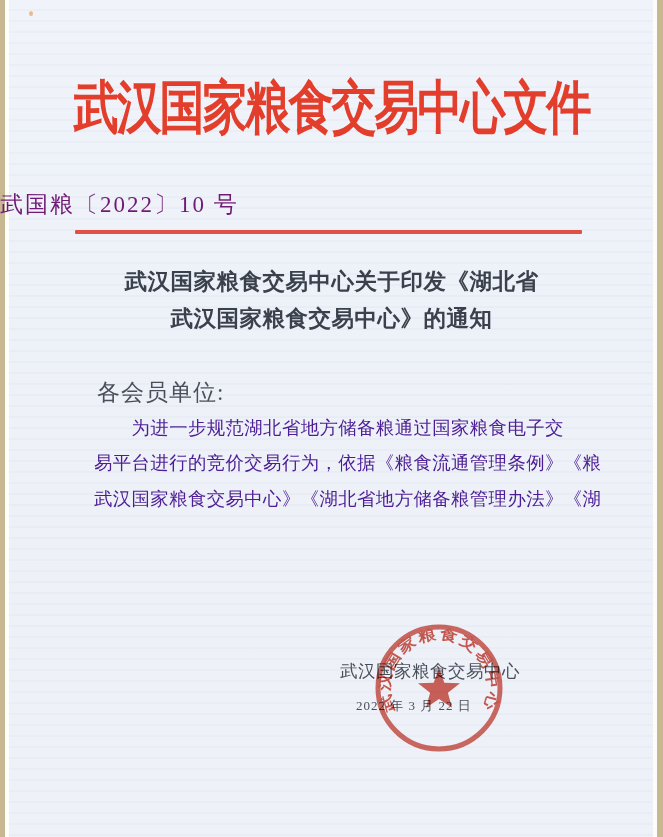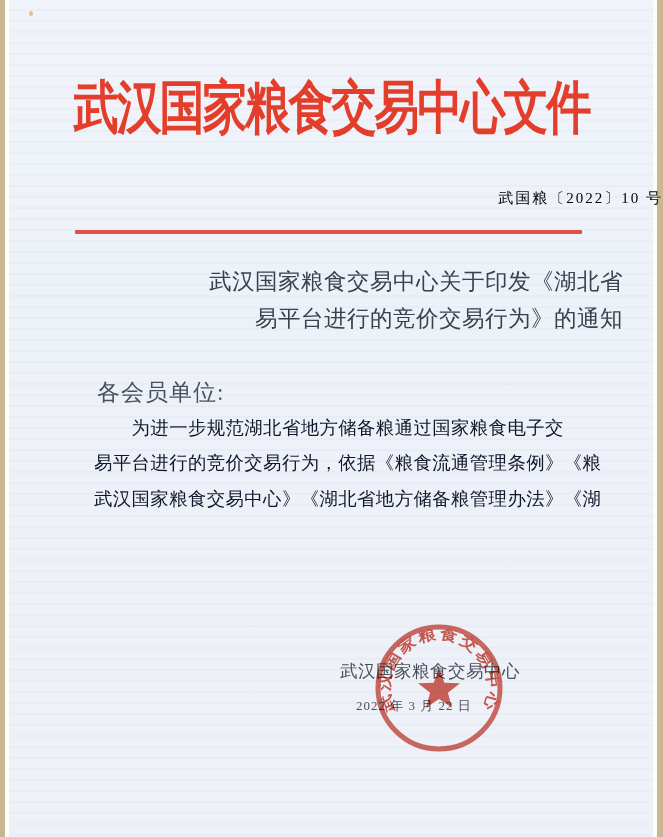--- a/index.html
+++ b/index.html
@@ -22,41 +22,41 @@
   .header-title{
     position:absolute;left:0;right:0;top:78px;
     text-align:center;
     font-size:45px;font-weight:bold;letter-spacing:-2px;
     color:#e23e2b;
     transform:scaleY(1.28);transform-origin:50% 50%;
     white-space:nowrap;
   }
   .doc-number{
     position:absolute;left:0;right:0;top:189px;
-    text-align:right;
-    font-size:15px;color:#000000;letter-spacing:2px;
+    text-align:left;
+    font-size:23px;color:#701a75;letter-spacing:2px;
     white-space:nowrap;
   }
   .red-rule{
     position:absolute;left:75px;top:230px;width:507px;height:4px;
     background:#e05047;border-radius:1px;
   }
   .doc-title{
     position:absolute;left:40px;right:40px;top:263px;
-    text-align:right;
-    font-size:22.5px;font-weight:normal;color:#3b414c;
+    text-align:center;
+    font-size:22.5px;font-weight:bold;color:#3b414c;
     line-height:37px;letter-spacing:0.5px;
   }
   .salutation{
     position:absolute;left:97px;top:377px;
     font-size:23px;color:#4a505b;letter-spacing:1px;
   }
   .body-text{
     position:absolute;left:94px;top:411px;width:472px;
-    font-size:18.4px;color:#0f172a;
+    font-size:18.4px;color:#4c1d95;
     line-height:35.4px;letter-spacing:0.4px;
     white-space:nowrap;
   }
   .signature{
     position:absolute;left:340px;top:659px;
     font-size:17.5px;color:#4a505b;letter-spacing:0.5px;
     white-space:nowrap;
   }
   .sign-date{
     position:absolute;left:356px;top:697px;
@@ -76,21 +76,21 @@
 </div>
 
 <div class="header-title">武汉国家粮食交易中心文件</div>
 
 <div class="doc-number">武国粮〔2022〕10 号</div>
 
 <div class="red-rule"></div>
 
 <div class="doc-title">
   <div>武汉国家粮食交易中心关于印发《湖北省</div>
-  <div>易平台进行的竞价交易行为》的通知</div>
+  <div>武汉国家粮食交易中心》的通知</div>
 </div>
 
 <div class="salutation">各会员单位:</div>
 
 <div class="body-text">
   <div>　　为进一步规范湖北省地方储备粮通过国家粮食电子交</div>
   <div>易平台进行的竞价交易行为，依据《粮食流通管理条例》《粮</div>
   <div>武汉国家粮食交易中心》《湖北省地方储备粮管理办法》《湖</div>
 </div>
 

